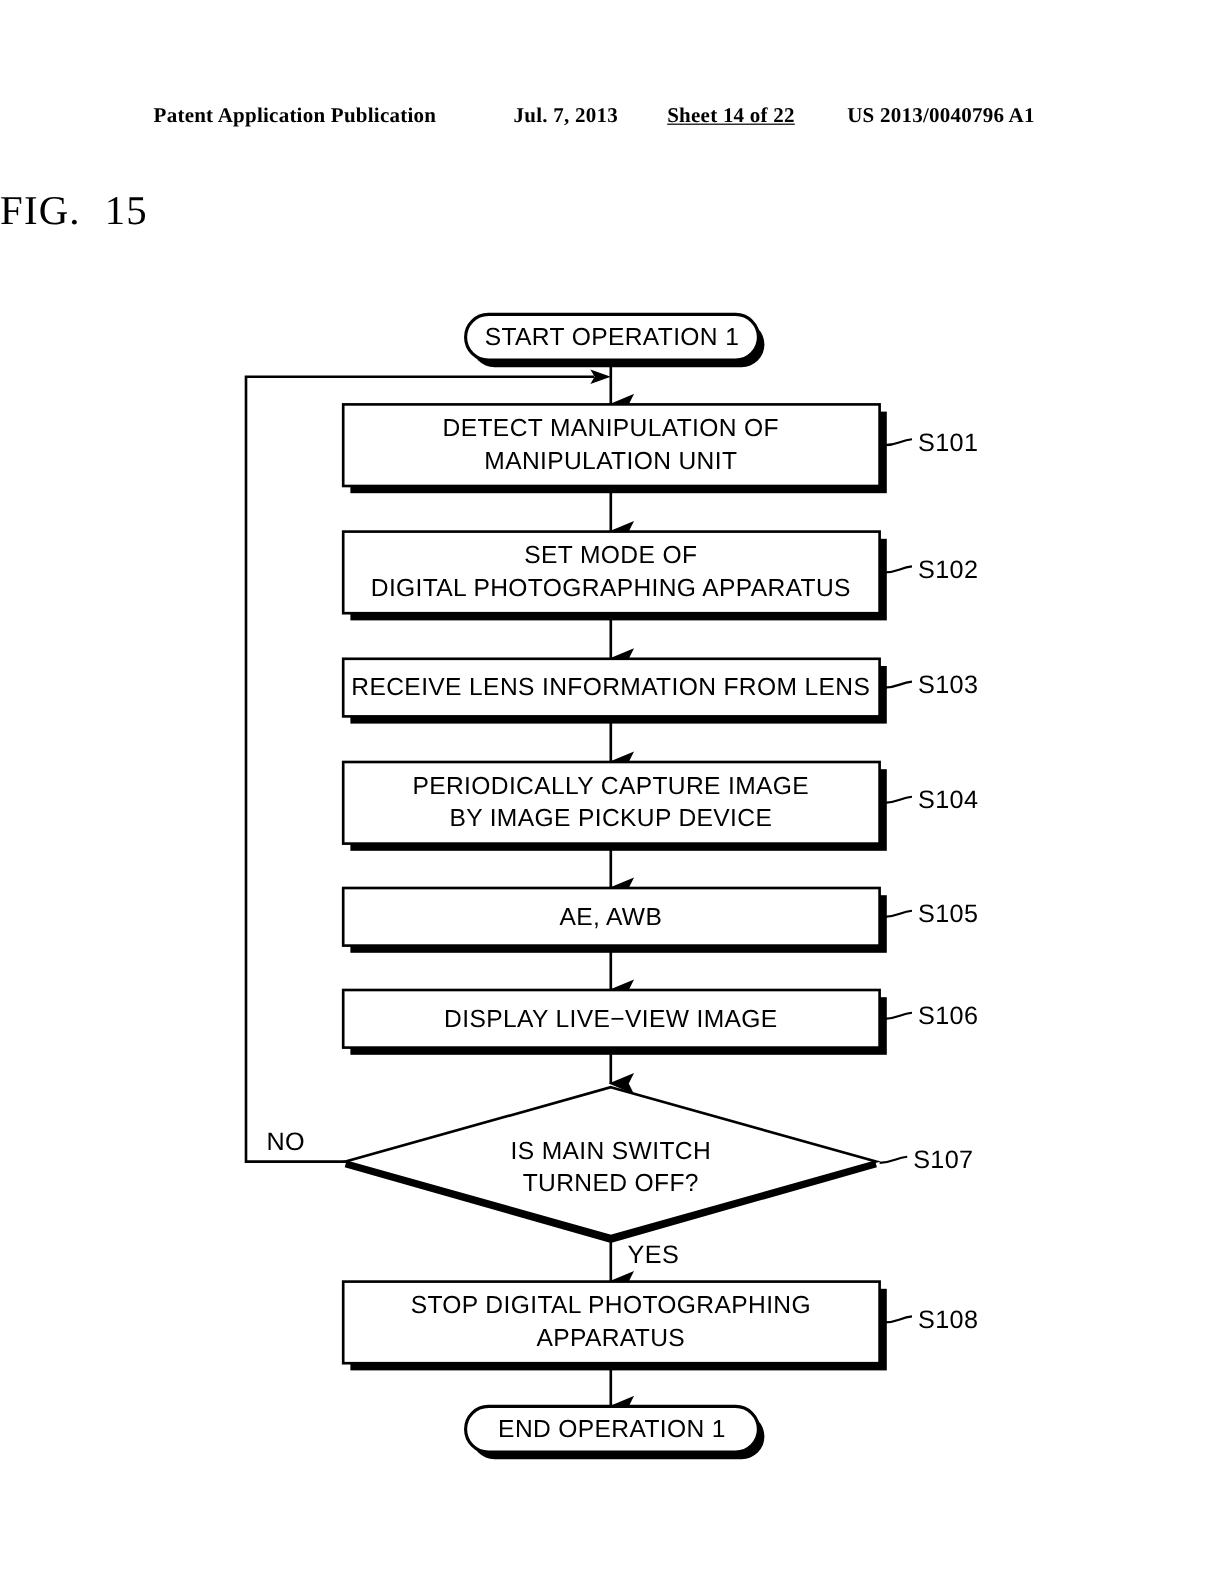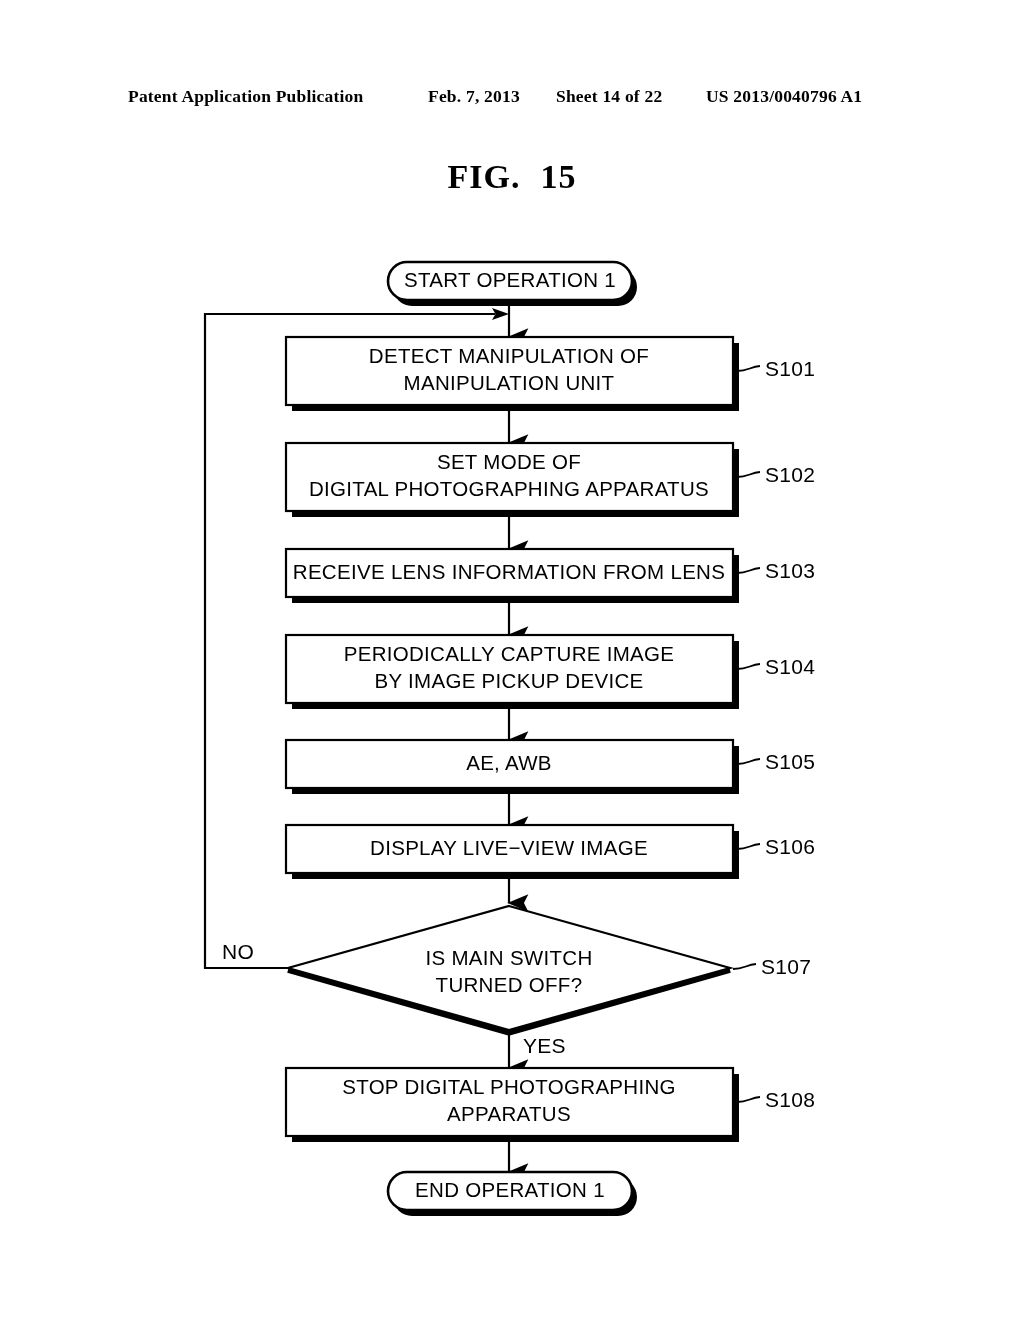--- a/index.html
+++ b/index.html
@@ -24,32 +24,32 @@
     width: 929px;
     height: 26px;
     font-family: "Liberation Serif", serif;
     font-weight: bold;
     font-size: 17.5px;
     letter-spacing: 0.2px;
     white-space: nowrap;
   }
   .pub-header .h-pub   { position: absolute; left: 128px;  top: 0; }
   .pub-header .h-date  { position: absolute; left: 428px;  top: 0; }
-  .pub-header .h-sheet { position: absolute; left: 556px;  top: 0; }
+  .pub-header .h-sheet { position: absolute; left: 556px;  top: 0; text-decoration: underline; }
   .pub-header .h-num   { position: absolute; left: 706px;  top: 0; }
 
   
   .fig-title {
     position: absolute;
     top: 158px;
     left: 0;
     width: 1024px;
-    text-align: center;
+    text-align: left;
     font-family: "Liberation Serif", serif;
-    font-weight: bold;
+    font-weight: normal;
     font-size: 34px;
     letter-spacing: 1px;
   }
   .fig-title .fig-gap { display: inline-block; width: 20px; }
 
   
   #flow-svg {
     position: absolute;
     left: 0;
     top: 0;
@@ -114,21 +114,21 @@
     stroke: #000000;
     stroke-width: 1.8;
     fill: none;
   }
 </style>
 </head>
 <body>
 
 <div class="pub-header">
   <span class="h-pub">Patent Application Publication</span>
-  <span class="h-date">Feb. 7, 2013</span>
+  <span class="h-date">Jul. 7, 2013</span>
   <span class="h-sheet">Sheet 14 of 22</span>
   <span class="h-num">US 2013/0040796 A1</span>
 </div>
 
 <div class="fig-title">
   <span>FIG.</span><span class="fig-gap"></span><span>15</span>
 </div>
 
 <svg id="flow-svg" viewBox="0 0 1024 1320">
   <defs>

